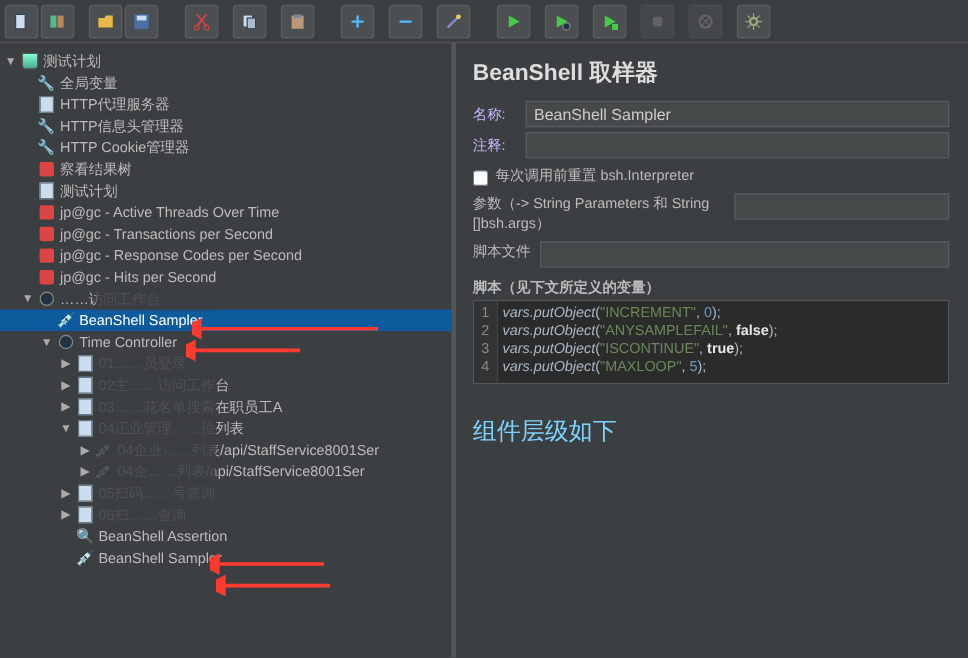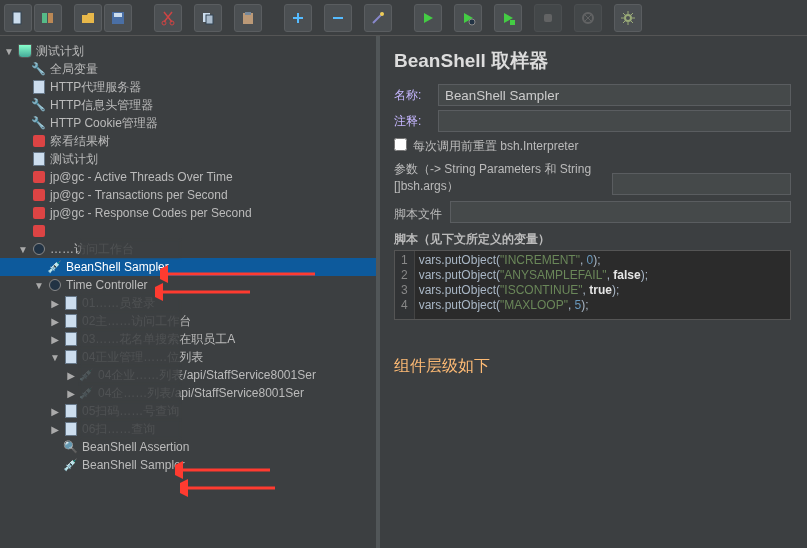--- a/index.html
+++ b/index.html
@@ -16,31 +16,31 @@
   .node.sel { background: #0d5a9c; color: #fff; }
   .node .arrow { width: 10px; text-align: center; color: #aaa; font-size: 10px; }
   .node .icon { width: 16px; height: 16px; margin: 0 3px; display: flex; align-items: center; justify-content: center; }
   .indent1 { padding-left: 18px; } .indent2 { padding-left: 34px; } .indent3 { padding-left: 50px; } .indent4 { padding-left: 66px; }
   .blur { position: relative; }
   .blur::after { content: ""; position: absolute; left: 80px; top: 0; bottom: 0; width: 100px; background: #3c3f41; filter: blur(1px); opacity: .85; }
   .panel-title { font-size: 19px; color: #ddd; margin: 2px 0 10px 0; font-weight: bold; }
   .form-row { display: flex; align-items: center; margin: 4px 0; }
   .form-row .lbl { width: 44px; color: #c4b5fd; }
   .form-row input[type=text] { flex: 1; background: #45494a; border: 1px solid #5a5d60; color: #ccc; height: 22px; padding: 0 6px; margin-right: 16px; }
-  .chk-row { margin: 6px 0; display: flex; align-items: flex-start; gap: 6px; color: #bbb; }
-  .param-row { margin: 6px 0; display: flex; align-items: flex-end; gap: 8px; color: #bbb; }
+  .chk-row { margin: 6px 0; display: flex; align-items: flex-end; gap: 6px; color: #bbb; }
+  .param-row { margin: 6px 0; display: flex; align-items: flex-start; gap: 8px; color: #bbb; }
   .param-row input { flex: 1; background: #45494a; border: 1px solid #5a5d60; height: 22px; margin-right:16px; }
   .code-label { margin: 8px 0 2px 0; color: #bbb; font-weight: bold; }
   .code { background: #2b2b2b; border: 1px solid #555; margin-right: 16px; height: 70px; font-family: Consolas, monospace; font-size: 12px; display: flex; }
   .gutter { background: #313335; color: #888; padding: 2px 6px; text-align: right; border-right: 1px solid #444; }
   .gutter div { height: 15px; line-height: 15px; }
   .codebody { padding: 2px 4px; }
   .codebody div { height: 15px; line-height: 15px; white-space: pre; }
-  .fn { color: #a9b7c6; } .str { color: #6a8759; } .num { color: #6897bb; } .kw { color: #e5e5e5; font-weight: bold; } .punc { color: #a9b7c6; }
-  .anno { color: #fdba74; font-size: 16px; margin-top: 36px; }
+  .fn { color: #a9b7c6; font-style: italic; } .str { color: #6a8759; } .num { color: #6897bb; } .kw { color: #e5e5e5; font-weight: bold; } .punc { color: #a9b7c6; }
+  .anno { color: #7dd3fc; font-size: 20px; margin-top: 26px; }
   .arrow-svg { position: absolute; pointer-events: none; }
   .beaker { width:14px;height:14px;background:linear-gradient(#8fc,#4a9);border-radius:0 0 4px 4px;border:1px solid #555;}
   .wrench{font-size:12px;color:#bbb;}
   .doc{width:12px;height:14px;background:#cde;border:1px solid #678;}
   .tree-icon-clock{width:12px;height:12px;border:1px solid #888;border-radius:50%;background:#234;}
   .badge-new{width:12px;height:12px;background:#d44;border-radius:2px;}
 </style>
 </head>
 <body>
 
@@ -219,20 +219,21 @@
           <span class="icon">
             <span class="badge-new"></span>
           </span>
           <span>jp@gc - Response Codes per Second</span>
         </div>
         <div class="node indent1">
           <span class="arrow"></span>
           <span class="icon">
             <span class="badge-new"></span>
           </span>
+          <span>jp@gc - Hits per Second</span>
         </div>
         <div class="node indent1 blur">
           <span class="arrow">▼</span>
           <span class="icon">
             <span class="tree-icon-clock"></span>
           </span>
           <span>……访问工作台</span>
         </div>
         <div class="node indent2 sel">
           <span class="arrow"></span>

